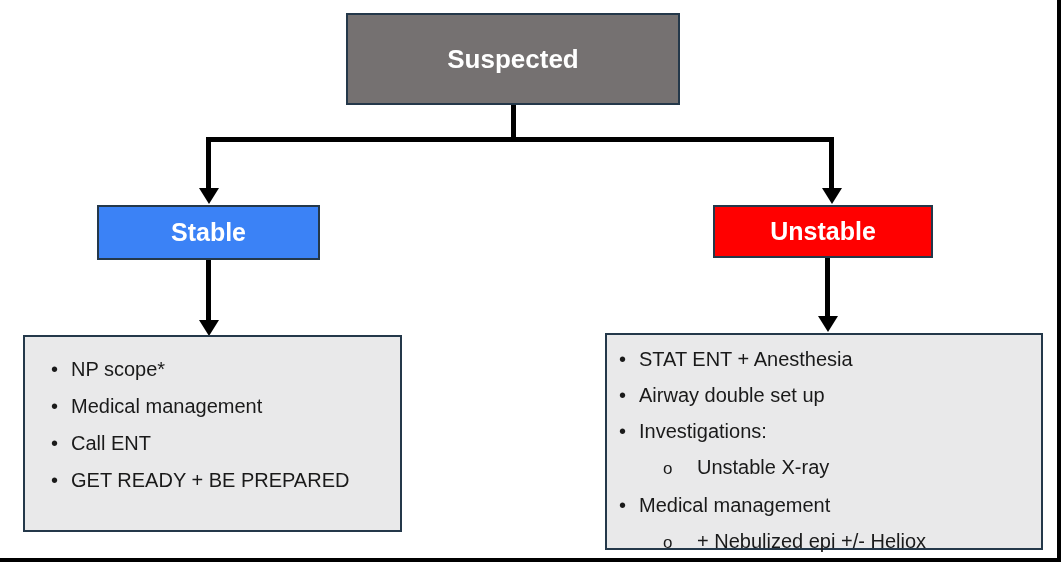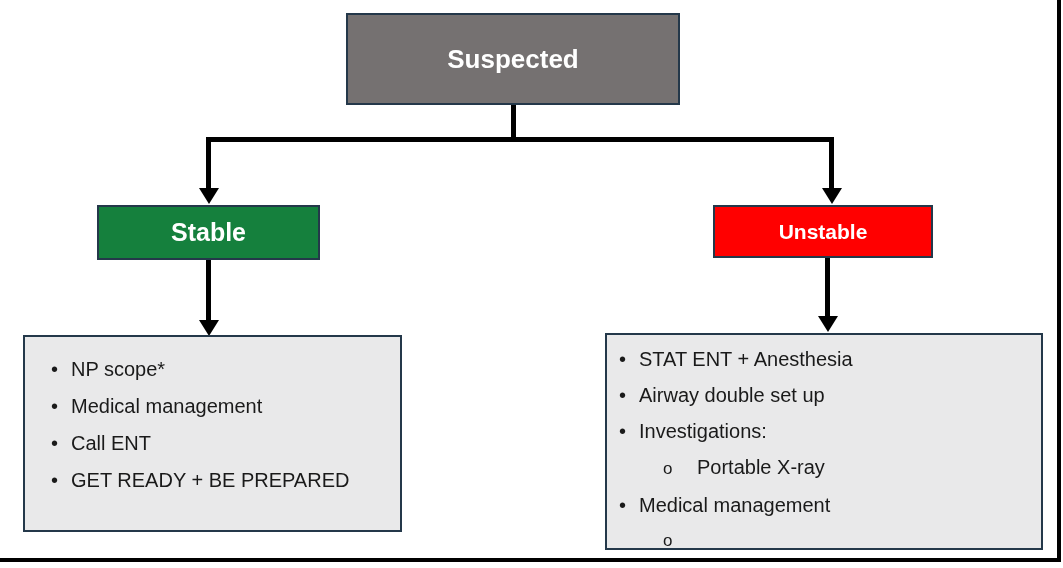--- a/index.html
+++ b/index.html
@@ -15,22 +15,22 @@
   .frame-bottom{position:absolute;left:0;top:558px;width:1061px;height:4px;background:#000;}
 
   
   .node{
     position:absolute;box-sizing:border-box;
     border:2px solid #24384A;
     display:flex;flex-direction:column;align-items:center;justify-content:center;
     color:#ffffff;font-weight:bold;text-align:center;gap:18px;
   }
   .node-root{left:346px;top:13px;width:334px;height:92px;background:#757171;font-size:26px;line-height:34px;}
-  .node-stable{left:97px;top:205px;width:223px;height:55px;background:#15803d;font-size:25px;}
-  .node-unstable{left:713px;top:205px;width:220px;height:53px;background:#FF0000;font-size:21px;}
+  .node-stable{left:97px;top:205px;width:223px;height:55px;background:#3b82f6;font-size:25px;}
+  .node-unstable{left:713px;top:205px;width:220px;height:53px;background:#FF0000;font-size:25px;}
 
   
   .line{position:absolute;background:#000;}
   .stem{left:511px;top:105px;width:5px;height:34px;}
   .hbar{left:206px;top:137px;width:628px;height:5px;}
   .vleft{left:206px;top:137px;width:5px;height:52px;}
   .vright{left:829px;top:137px;width:5px;height:52px;}
   .vstable{left:206px;top:260px;width:5px;height:61px;}
   .vunstable{left:825px;top:258px;width:5px;height:59px;}
   .arrowhead{
@@ -118,24 +118,25 @@
     <div class="row lvl1">
       <span class="marker">•</span>
       <span class="text">Airway double set up</span>
     </div>
     <div class="row lvl1">
       <span class="marker">•</span>
       <span class="text">Investigations:</span>
     </div>
     <div class="row lvl2">
       <span class="marker">o</span>
-      <span class="text">Portable X-ray</span>
+      <span class="text">Unstable X-ray</span>
     </div>
     <div class="row lvl1">
       <span class="marker">•</span>
       <span class="text">Medical management</span>
     </div>
     <div class="row lvl2">
       <span class="marker">o</span>
+      <span class="text">+ Nebulized epi +/- Heliox</span>
     </div>
   </div>
 
 </div>
 
 </body></html>

